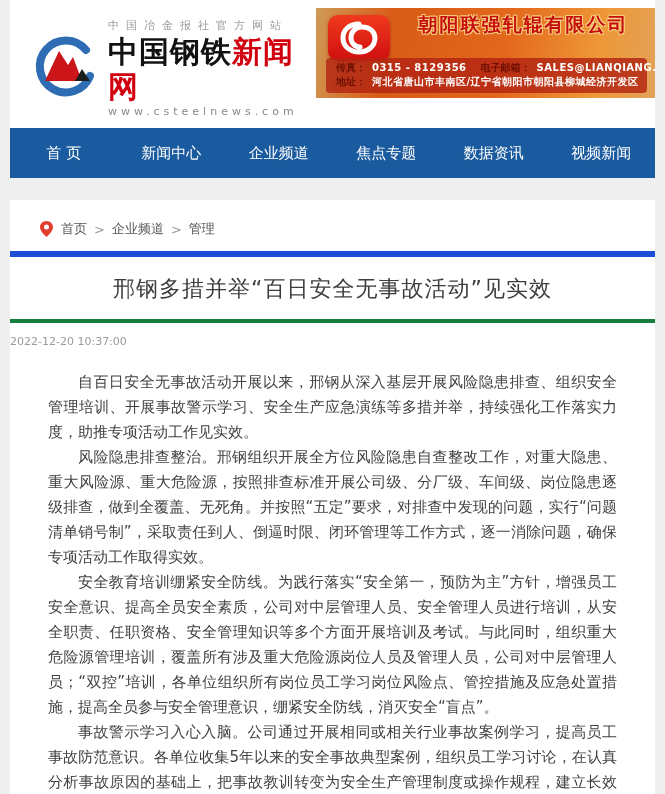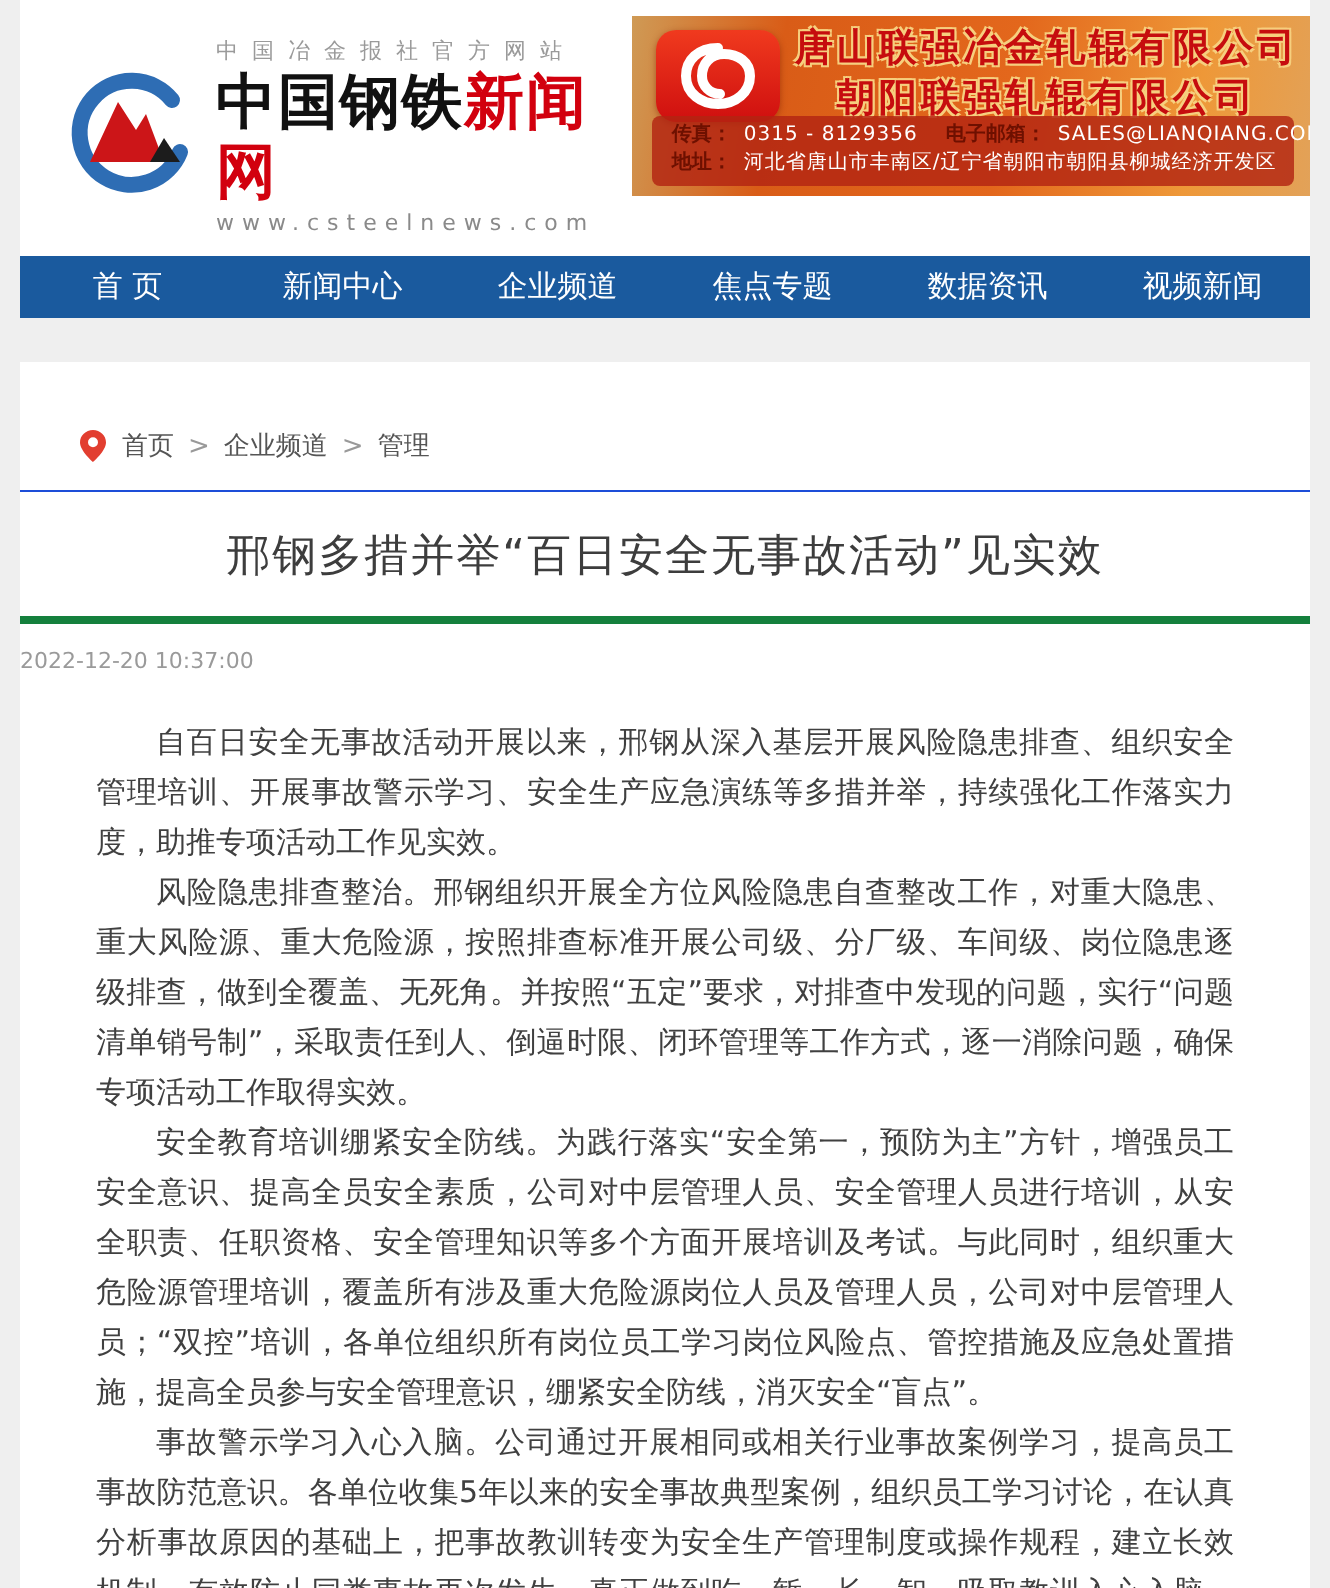--- a/index.html
+++ b/index.html
@@ -22,30 +22,30 @@
     background:linear-gradient(100deg,#cf9a55 0%,#d95c17 22%,#e3671c 55%,#ee9838 82%,#e2a259 100%); overflow:hidden; }
   .ad-emblem { position:absolute; left:12px; top:7px; width:62px; height:46px; background:linear-gradient(180deg,#f03a1e,#cf0f0f);
     border-radius:10px; box-shadow:0 1px 3px rgba(120,30,0,.5); display:flex; align-items:center; justify-content:center; }
   .ad-company { position:absolute; left:80px; top:4px; right:4px; text-align:center; }
   .ad-company div { font-size:19px; line-height:25px; font-weight:bold; color:#c60d0e; letter-spacing:2px; white-space:nowrap;
     text-shadow:1px 1px 0 #f6cf7e,-1px -1px 0 #f6cf7e,1px -1px 0 #f6cf7e,-1px 1px 0 #f6cf7e; }
   .ad-contact { position:absolute; left:10px; right:8px; bottom:5px; background:rgba(178,36,18,.82); border-radius:4px;
     padding:3px 8px 4px 10px; }
   .ad-contact-row { display:flex; font-size:10px; line-height:14px; white-space:nowrap; }
   .ad-label { color:#6e1000; font-weight:bold; margin-right:6px; }
-  .ad-value { color:#ffffff; font-weight:normal; letter-spacing:.5px; }
+  .ad-value { color:#ffffff; font-weight:bold; letter-spacing:.5px; }
   .ad-value.spread { margin-right:14px; }
 
   
-  .main-nav { height:31px; background:#1a5a9e; display:flex; align-items:stretch; }
+  .main-nav { height:50px; background:#1a5a9e; display:flex; align-items:stretch; }
   .nav-item { flex:1; display:flex; align-items:center; justify-content:center; color:#ffffff; font-size:15px; cursor:pointer; }
 
   
   .article-card { background:#ffffff; margin-top:22px; padding-bottom:16px; }
-  .breadcrumb { display:flex; align-items:center; padding:33px 30px 13px 30px; border-bottom:1px solid #1d4ed8; font-size:13px; color:#555; }
+  .breadcrumb { display:flex; align-items:center; padding:20px 30px 13px 30px; border-bottom:6px solid #1d4ed8; font-size:13px; color:#555; }
   .breadcrumb .pin { margin-right:8px; display:flex; align-items:center; }
   .crumb { cursor:pointer; }
   .crumb-sep { margin:0 7px; color:#999; }
 
   .article-title { text-align:center; font-size:22px; color:#3d3d3d; padding:17px 30px 15px 30px; border-bottom:4px solid #15803d; letter-spacing:1px; }
   .article-date { text-align:left; font-size:11px; color:#9a9a9a; padding:12px 0 14px 0; }
 
   .article-body { padding:8px 38px 10px 38px; }
   .article-body p { font-size:15px; color:#404040; line-height:25px; text-indent:2em; text-align:justify; }
 </style>
@@ -71,21 +71,20 @@
         </span>
       </div>
 
       <div class="ad-banner">
         <div class="ad-emblem">
           <svg width="42" height="34" viewBox="0 0 42 34">
             <path d="M 21 3 C 11 3 5 9 5 17 C 5 26 13 31 21 31 C 30 31 37 25 37 17 C 37 10 31 6 24 6 C 17 6 13 11 13 17 C 13 22 17 26 22 26" fill="none" stroke="#ffffff" stroke-width="5" stroke-linecap="round"></path>
           </svg>
         </div>
         <div class="ad-company">
-          <div>唐山联强冶金轧辊有限公司</div>
           <div>朝阳联强轧辊有限公司</div>
         </div>
         <div class="ad-contact">
           <div class="ad-contact-row">
             <span class="ad-label">传真：</span>
             <span class="ad-value spread">0315 - 8129356</span>
             <span class="ad-label">电子邮箱：</span>
             <span class="ad-value">SALES@LIANQIANG.COM</span>
           </div>
           <div class="ad-contact-row">

